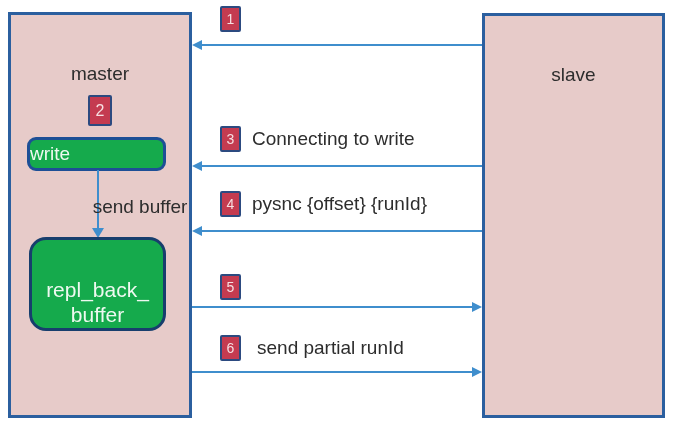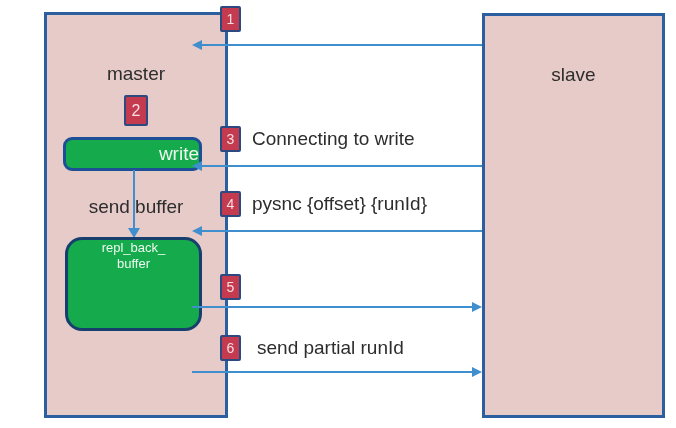--- a/index.html
+++ b/index.html
@@ -12,21 +12,21 @@
     overflow: hidden;
   }
 
   
   .actor-box {
     position: absolute;
     background: var(--node-fill, #e7cbc9);
     border: 3px solid var(--node-border, #2b5f9f);
     box-sizing: content-box;
   }
-  .master-box { left: 8px;  top: 12px; width: 178px; height: 400px; margin-left: 36px; }
+  .master-box { left: 8px;  top: 12px; width: 178px; height: 400px; }
   .slave-box  { left: 482px; top: 13px; width: 177px; height: 399px; }
 
   .actor-label {
     position: absolute;
     top: 48px; left: 0; width: 100%;
     text-align: center;
     font-size: 19px;
     color: var(--text, #2d2d2d);
   }
 
@@ -53,43 +53,44 @@
   }
 
   
   .write-box {
     position: absolute;
     left: 16px; top: 122px;
     width: 133px; height: 28px;
     background: var(--green-fill, #15aa4c);
     border: 3px solid var(--green-border-write, #1d4f96);
     border-radius: 9px;
-    display: flex; align-items: center; justify-content: flex-end;
+    display: flex; align-items: center; justify-content: flex-start;
     color: var(--box-text-light, #eef9f0);
     font-size: 19px;
   }
   .repl-box {
     position: absolute;
     left: 18px; top: 222px;
     width: 131px; height: 88px;
     background: var(--green-fill, #15aa4c);
     border: 3px solid var(--green-border-repl, #173e6d);
     border-radius: 17px;
     display: flex; flex-direction: column;
-    align-items: center; justify-content: flex-start;
+    align-items: center; justify-content: flex-end;
     color: var(--box-text-light, #eef9f0);
-    font-size: 13px;
+    font-size: 21px;
     line-height: 1.22;
   }
   .send-buffer-label {
     position: absolute;
     top: 181px; left: 0; width: 100%;
     text-align: center;
     font-size: 19px;
     color: var(--text, #2d2d2d);
+    padding-left: 40px;
   }
 
   
   .v-arrow-line {
     position: absolute;
     left: 86px; top: 155px;
     width: 2px; height: 60px;
     background: var(--arrow, #3f8ecd);
   }
   .v-arrow-head {

